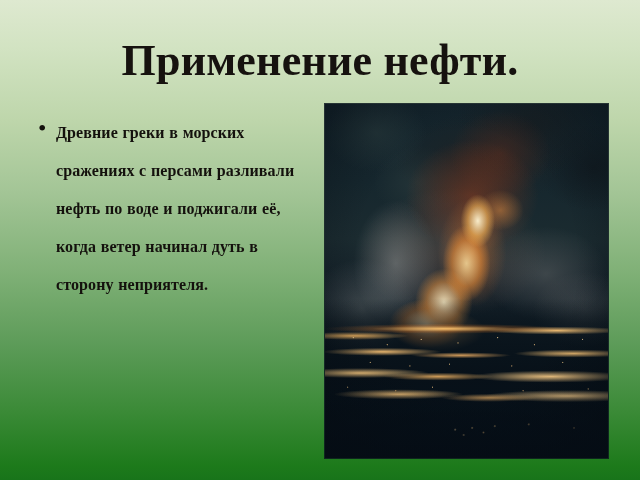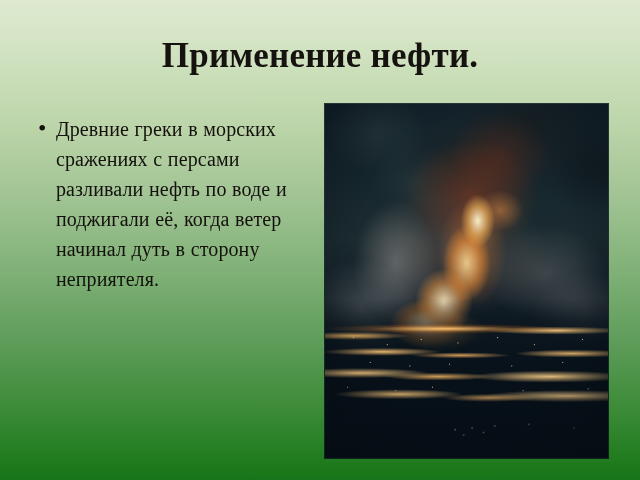--- a/index.html
+++ b/index.html
@@ -30,21 +30,21 @@
     overflow: hidden;
   }
 
   
   #slide-title {
     position: absolute;
     left: 0;
     top: 36px;
     width: 640px;
     text-align: center;
-    font-size: 35px;
+    font-size: 44px;
     font-weight: bold;
     color: #16120f;
     letter-spacing: 0.2px;
     line-height: 1.15;
     white-space: nowrap;
   }
 
   
   #body-block {
     position: absolute;
@@ -61,23 +61,23 @@
     width: 22px;
     font-size: 24px;
     line-height: 28px;
     color: #14110d;
     text-align: left;
     padding-left: 4px;
     box-sizing: border-box;
   }
   .bullet-text {
     flex: 1 1 auto;
-    font-size: 20px;
-    font-weight: normal;
-    line-height: 30px;
+    font-size: 16px;
+    font-weight: bold;
+    line-height: 38px;
     color: #14110d;
     letter-spacing: 0.1px;
     word-spacing: 0.5px;
   }
 
   
   #photo-frame {
     position: absolute;
     left: 325px;
     top: 104px;

